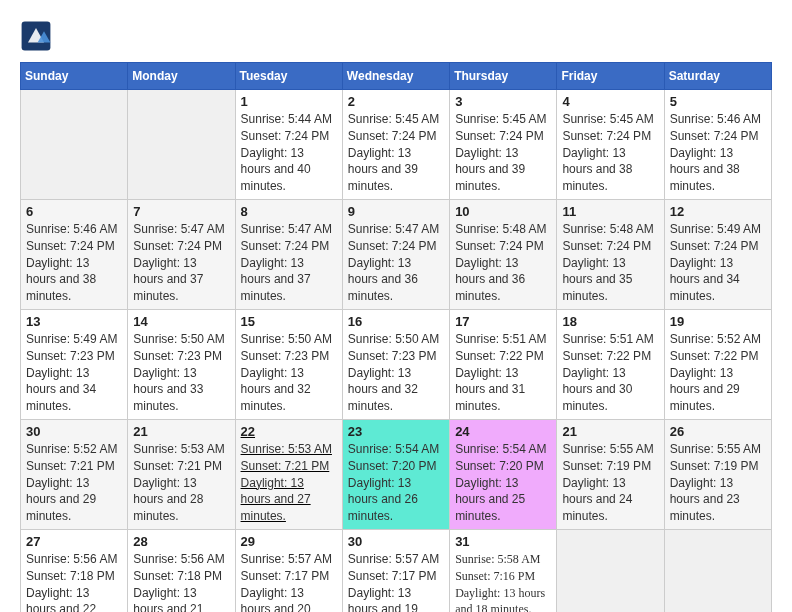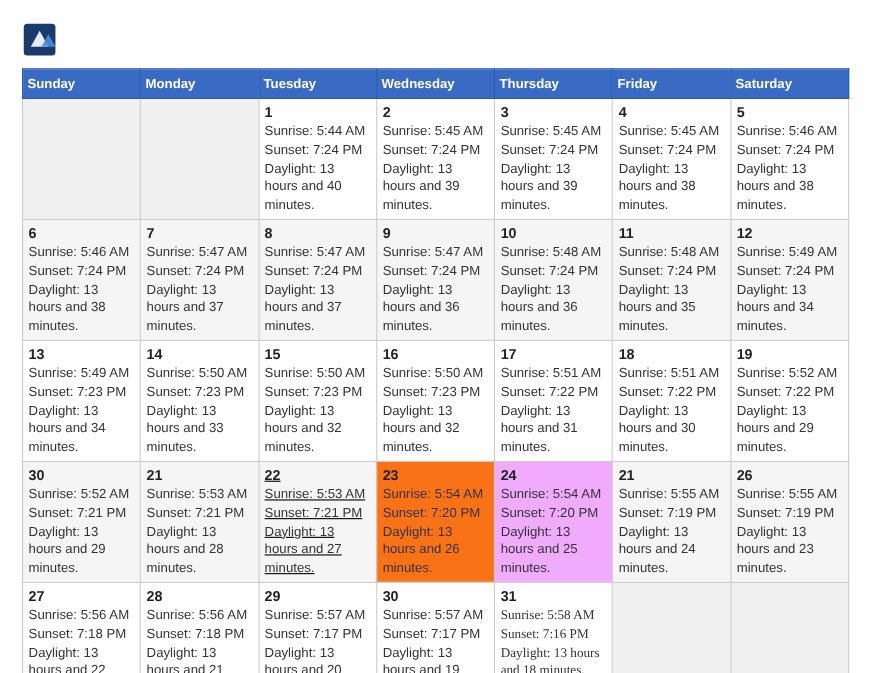--- a/index.html
+++ b/index.html
@@ -256,21 +256,21 @@
           <div class="day-info" style="white-space: pre-line;">Sunrise: 5:53 AM
 Sunset: 7:21 PM
 Daylight: 13 hours and 28 minutes.</div>
         </td>
         <td style="background: rgb(245, 245, 245); text-decoration: underline;">
           <span class="day-num">22</span>
           <div class="day-info" style="white-space: pre-line;">Sunrise: 5:53 AM
 Sunset: 7:21 PM
 Daylight: 13 hours and 27 minutes.</div>
         </td>
-        <td style="background: #f97316; margin-top: 36px;">
+        <td style="background: #5eead4; margin-top: 36px;">
           <span class="day-num">23</span>
           <div class="day-info" style="white-space: pre-line;">Sunrise: 5:54 AM
 Sunset: 7:20 PM
 Daylight: 13 hours and 26 minutes.</div>
         </td>
         <td style="background: #f0abfc;">
           <span class="day-num">24</span>
           <div class="day-info" style="white-space: pre-line;">Sunrise: 5:54 AM
 Sunset: 7:20 PM
 Daylight: 13 hours and 25 minutes.</div>

